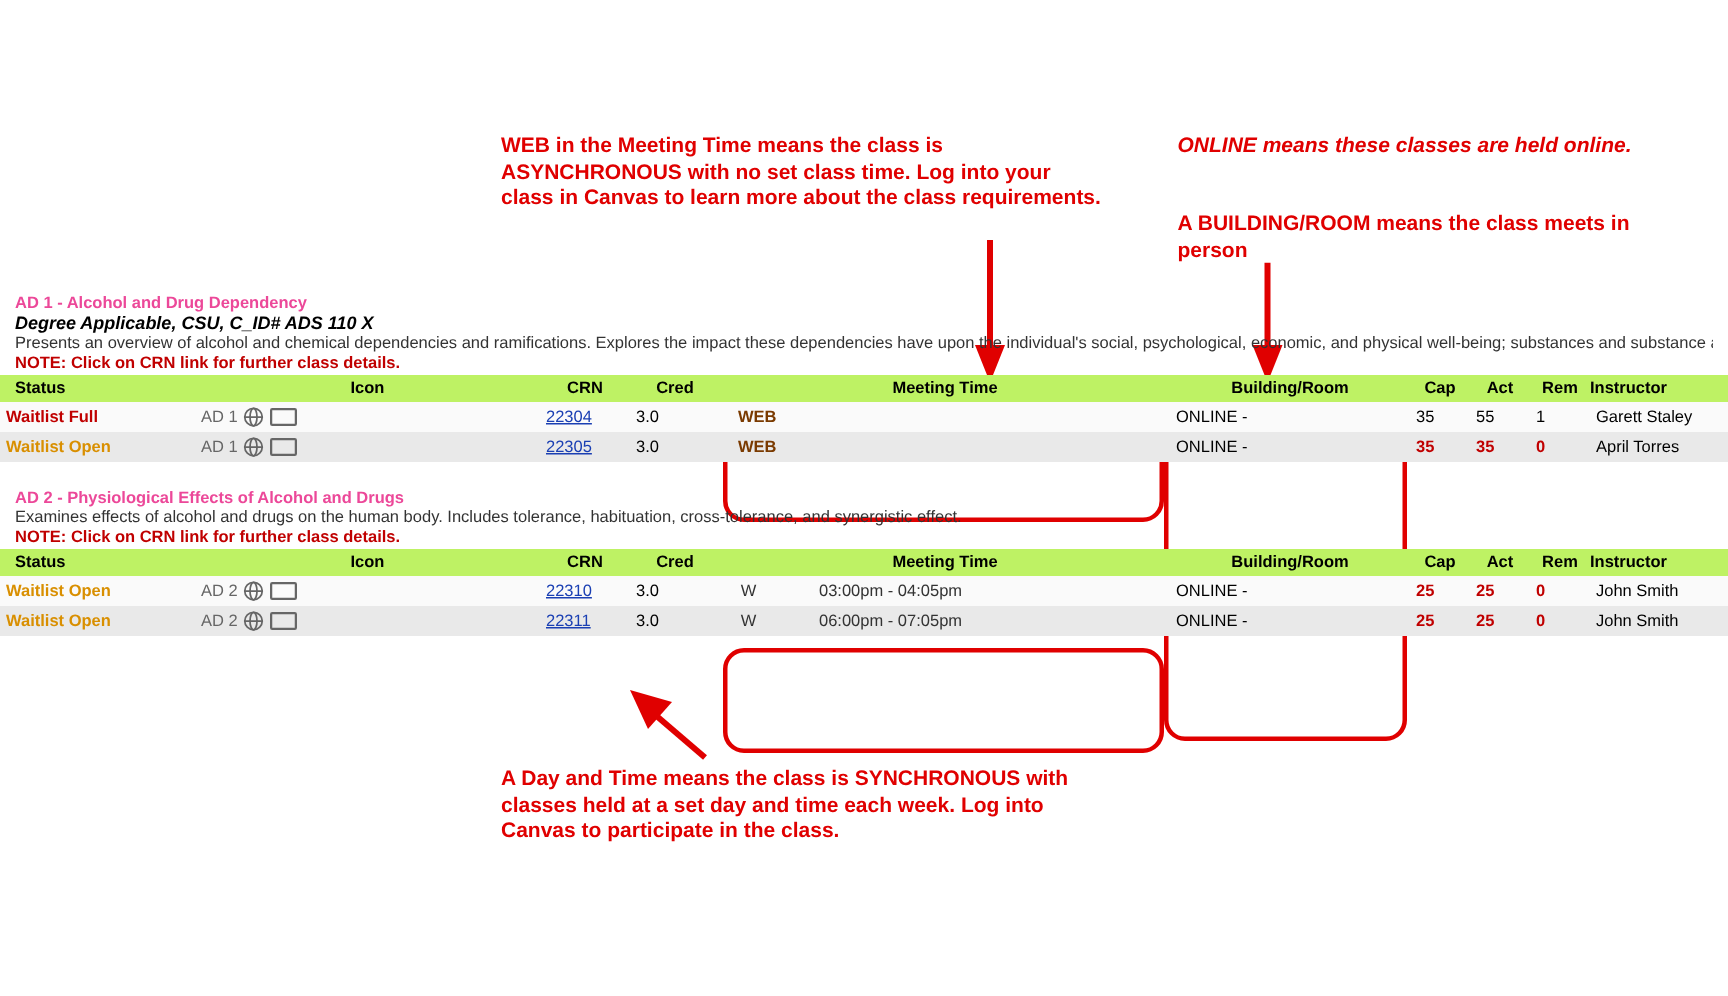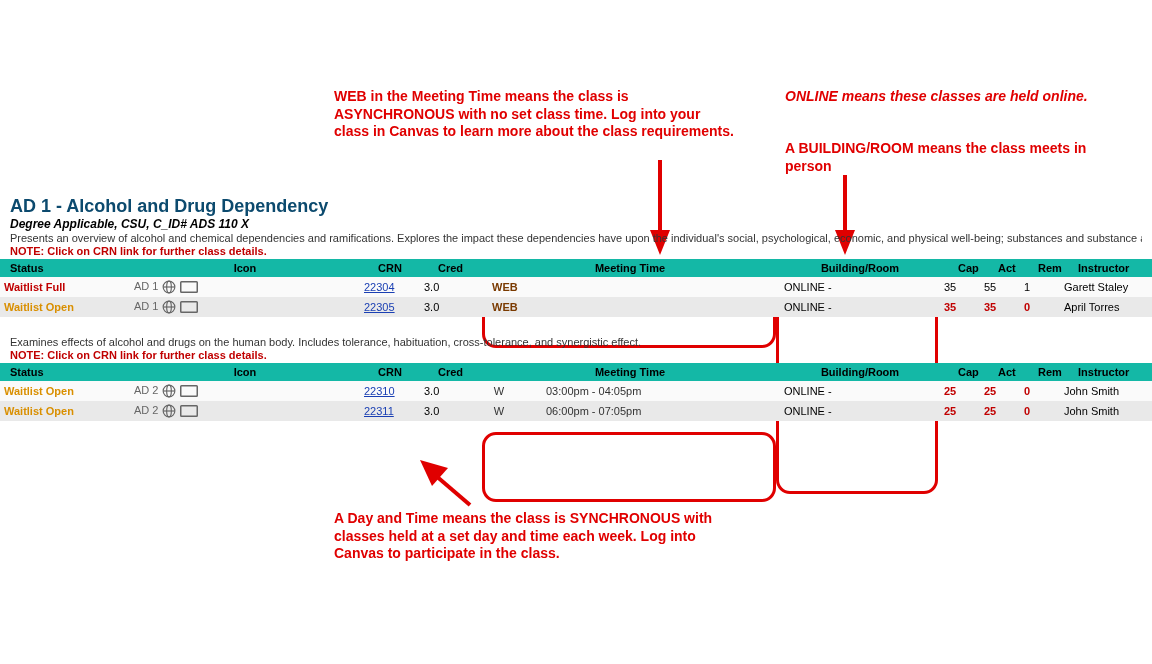--- a/index.html
+++ b/index.html
@@ -28,23 +28,23 @@
   .schedule-area {
     position: absolute;
     left: 0;
     right: 0;
     top: 192px;
   }
   .course-block {
     padding: 4px 10px 2px 10px;
   }
   .course-title {
-    font-size: 18px;
-    font-weight: bold;
-    color: #0c4a6e;
+    font-size: 11px;
+    font-weight: bold;
+    color: #ec4899;
   }
   .course-sub {
     font-size: 12px;
     font-style: italic;
     font-weight: bold;
     color: #000;
   }
   .course-desc {
     font-size: 11px;
     color: #333;
@@ -57,24 +57,24 @@
     font-weight: bold;
     color: #c00000;
   }
   table.sched {
     border-collapse: collapse;
     width: 100%;
     table-layout: fixed;
     font-size: 11px;
   }
   table.sched th {
-    background: #14b8a6;
+    background: #bef264;
     text-align: center;
     font-weight: bold;
-    padding: 3px 18px;
+    padding: 3px 0;
     color: #000;
   }
   table.sched th:first-child { text-align:left; padding-left:10px;}
   table.sched td {
     padding: 3px 4px;
     text-align: left;
     vertical-align: middle;
   }
   tr.row-a { background: #fafafa; }
   tr.row-b { background: #e9e9e9; }
@@ -194,20 +194,21 @@
             <td>ONLINE -</td>
             <td class="num red-num">35</td>
             <td class="num red-num">35</td>
             <td class="num red-num">0</td>
             <td>April Torres</td>
           </tr>
         </tbody>
       </table>
       <div style="height:14px"></div>
       <div class="course-block">
+        <div class="course-title">AD 2 - Physiological Effects of Alcohol and Drugs</div>
         <div class="course-desc">Examines effects of alcohol and drugs on the human body. Includes tolerance, habituation, cross-tolerance, and synergistic effect.</div>
         <div class="note-red">NOTE: Click on CRN link for further class details.</div>
       </div>
       <table class="sched">
         <colgroup>
           <col style="width:130px">
           <col style="width:230px">
           <col style="width:60px">
           <col style="width:60px">
           <col style="width:300px">

